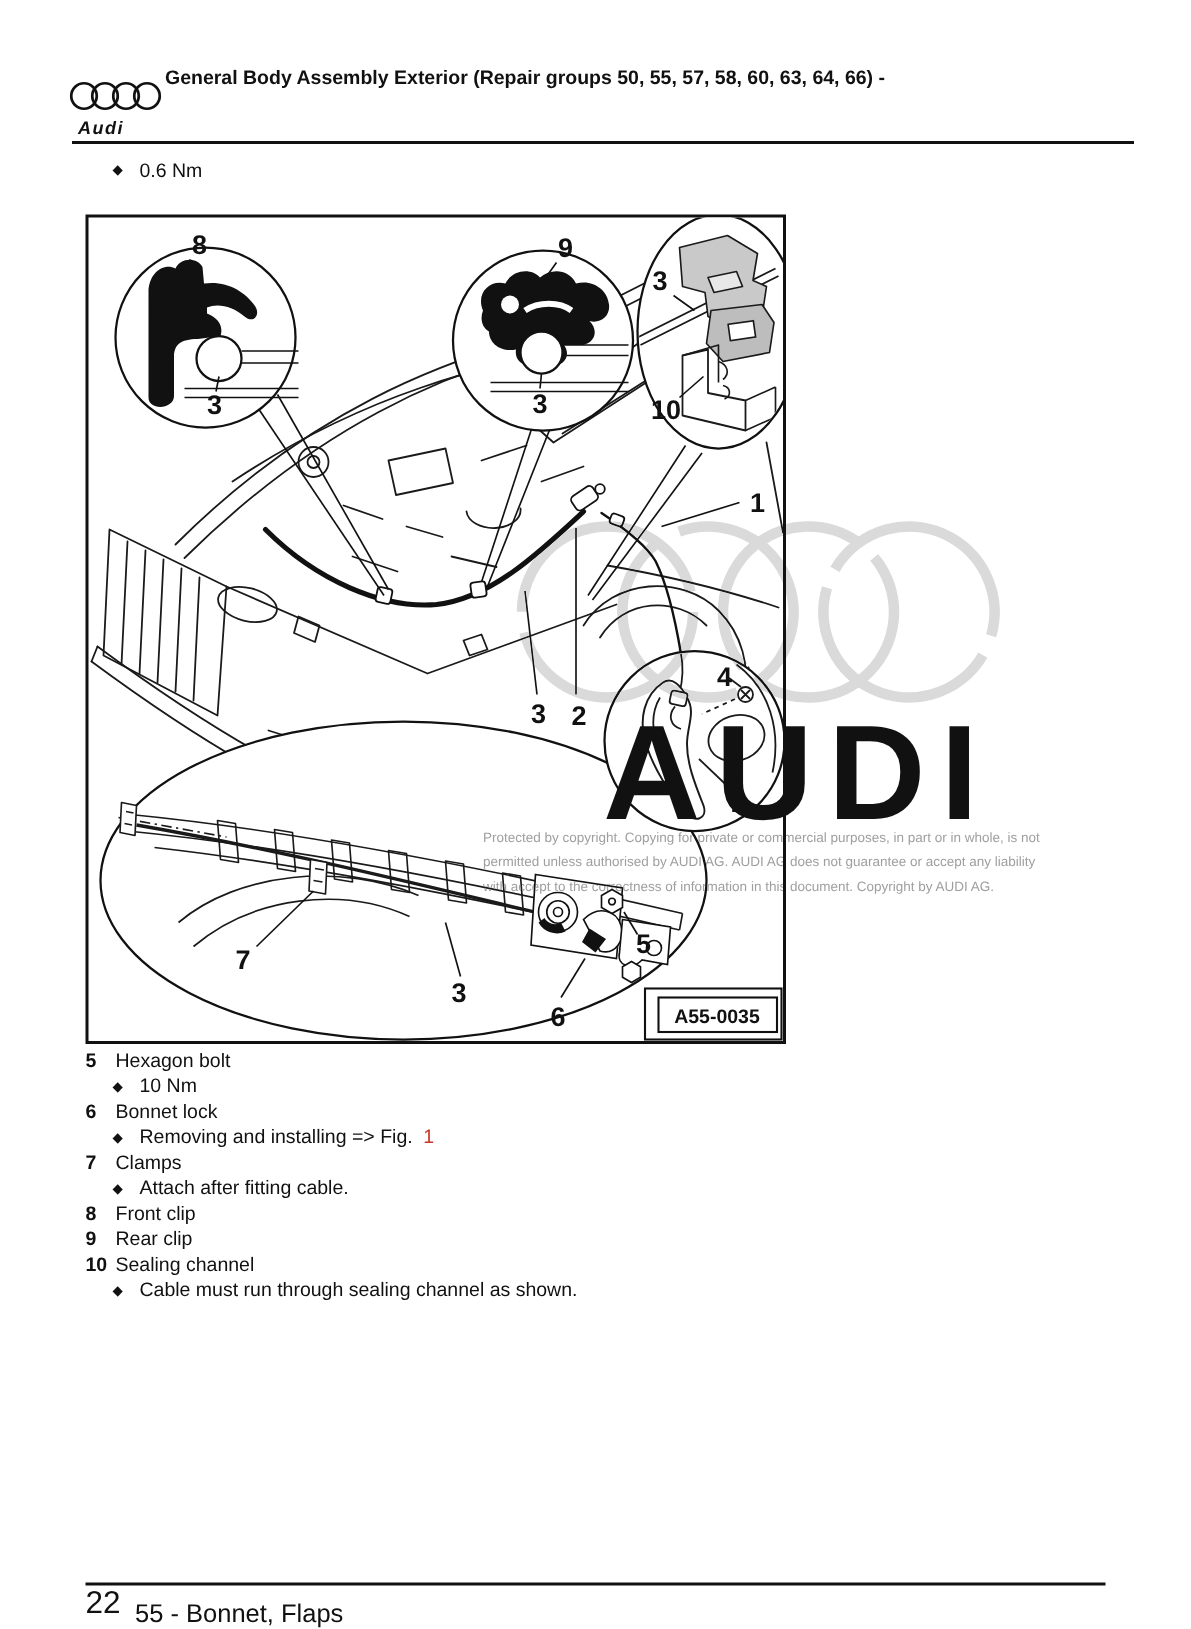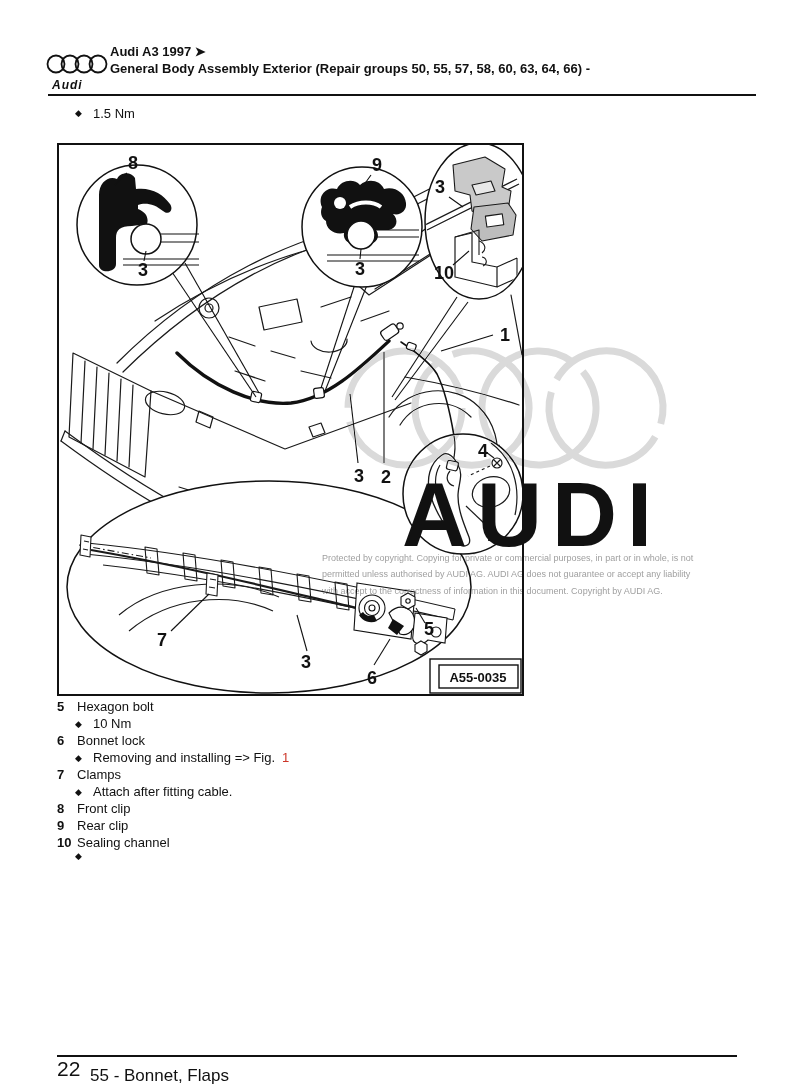--- a/index.html
+++ b/index.html
@@ -52,28 +52,27 @@
         <circle cx="10" cy="12" r="8.5"></circle>
           <circle cx="24" cy="12" r="8.5"></circle>
         <circle cx="38" cy="12" r="8.5"></circle>
           <circle cx="52" cy="12" r="8.5"></circle>
       </g>
     </svg>
   </div>
   <div class="logo-brand">Audi</div>
 
   <div class="hdr">
-    <div>Audi A3 1997 ➤</div>
     <div>General Body Assembly Exterior (Repair groups 50, 55, 57, 58, 60, 63, 64, 66) -</div>
   </div>
   <div class="hdr-rule"></div>
 
   <div class="intro">
     <span class="dia">◆</span>
-    <span>1.5 Nm</span>
+    <span>0.6 Nm</span>
   </div>
 
   <div class="figbox">
     <svg width="463" height="549" viewBox="0 0 463 549">
       <defs>
         <clipPath id="cd">
             <circle cx="404" cy="349" r="59"></circle>
           </clipPath>
         <clipPath id="cc">
             <ellipse cx="420" cy="76" rx="53" ry="77"></ellipse>
@@ -304,20 +303,21 @@
     <div class="part">
       <span class="pnum">9</span>
       <span class="pname">Rear clip</span>
     </div>
     <div class="part">
       <span class="pnum">10</span>
       <span class="pname">Sealing channel</span>
     </div>
     <div class="pnote">
       <span class="nmark">◆</span>
+      <span>Cable must run through sealing channel as shown.</span>
     </div>
   </div>
 
   <div class="foot-rule"></div>
   <div class="foot-num">22</div>
   <div class="foot-sec">55 - Bonnet, Flaps</div>
 
 </div>
 
 </body></html>

